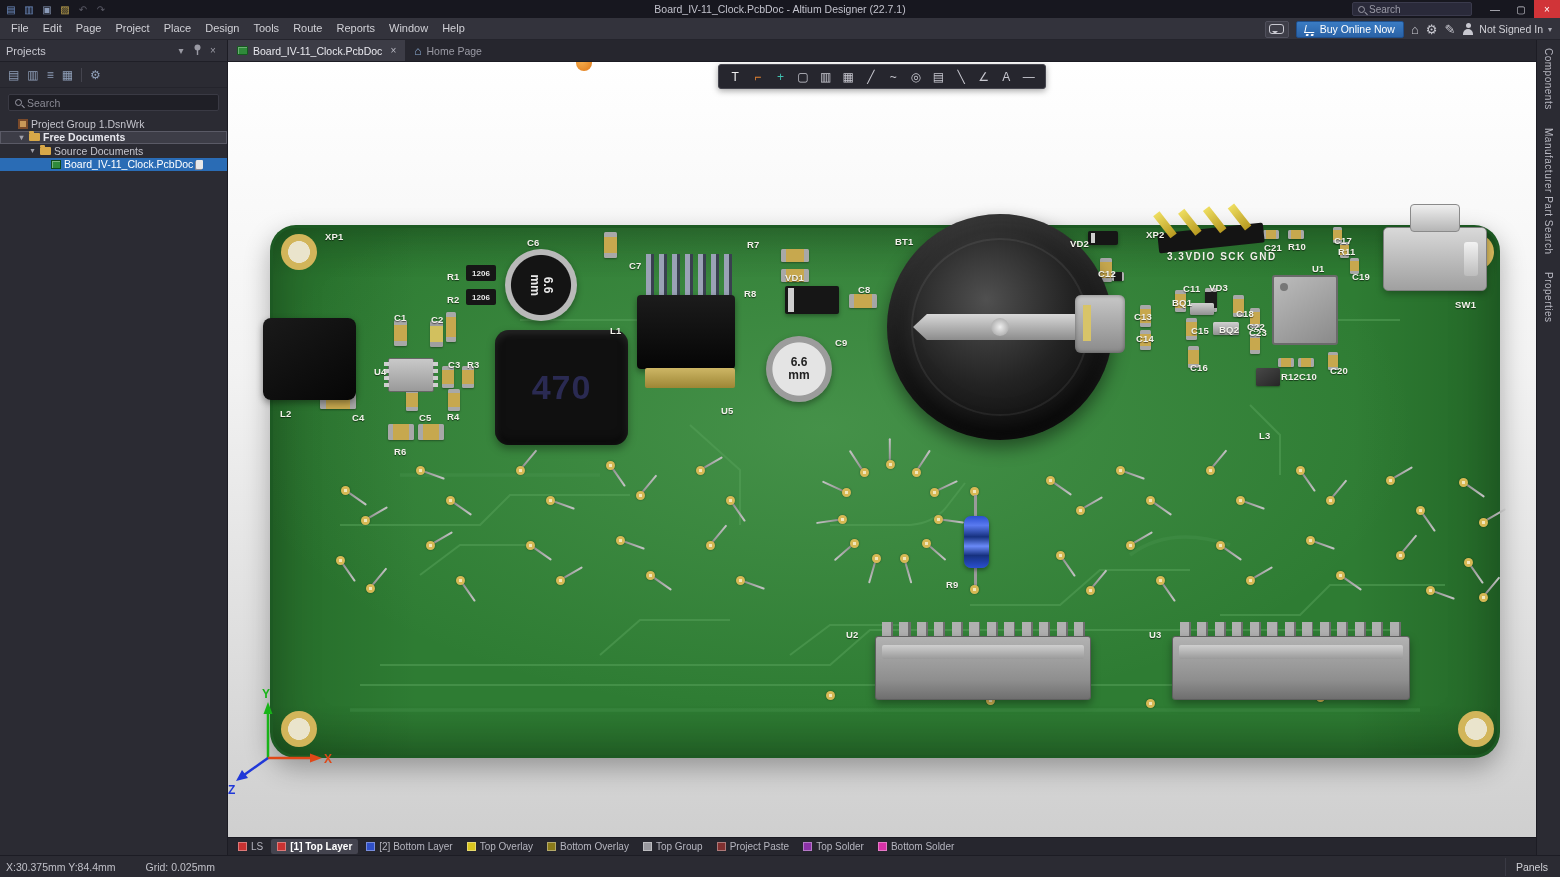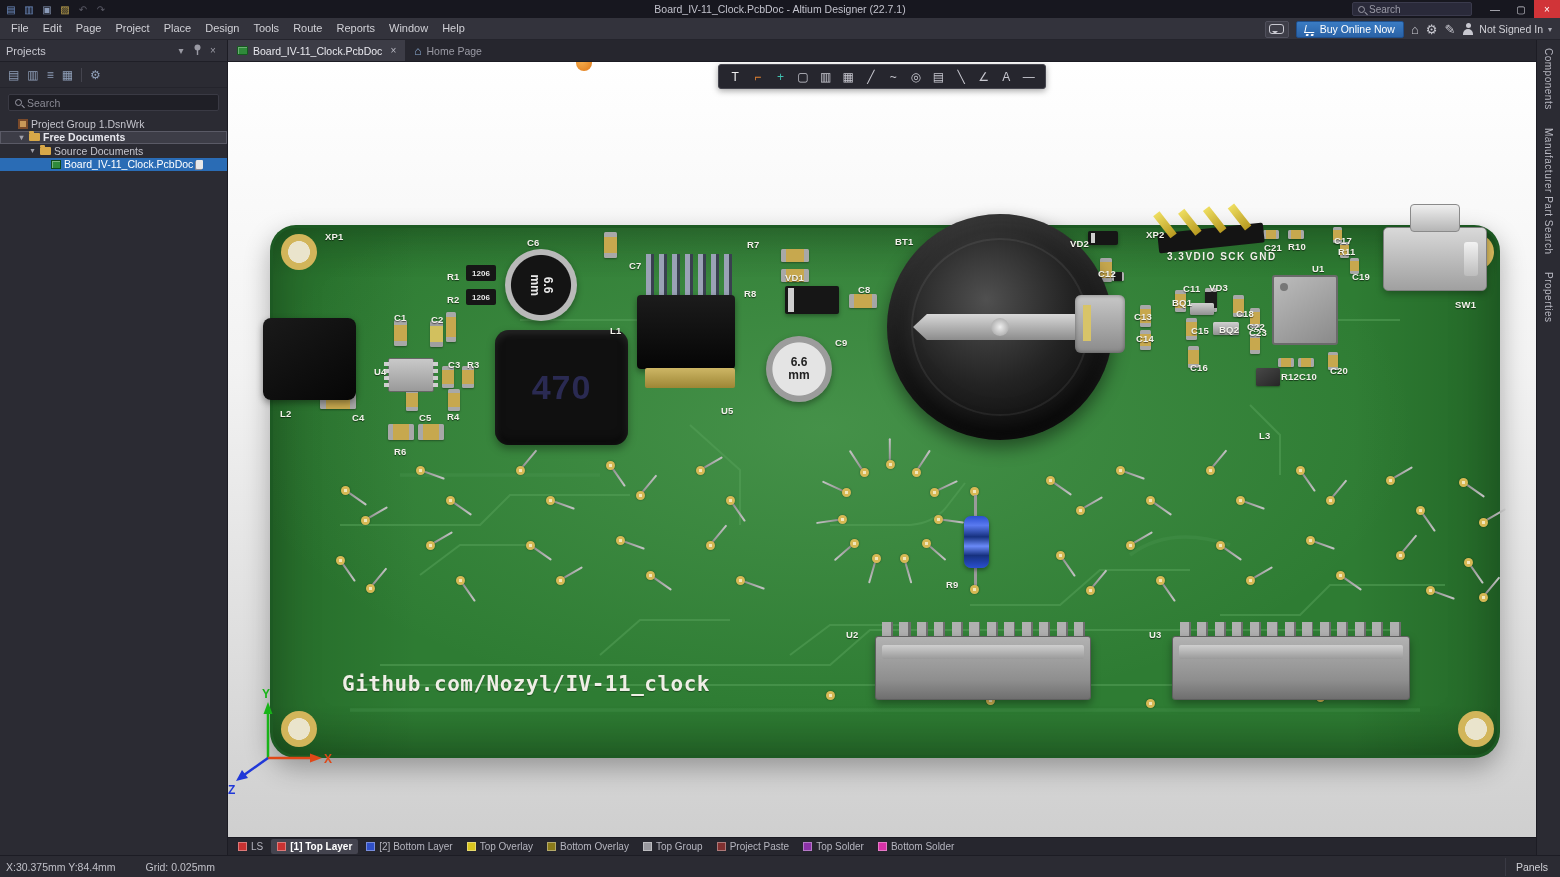--- a/index.html
+++ b/index.html
@@ -487,21 +487,20 @@
       <div class="r9-lead" style="left:704px;top:270px;height:22px;"></div>
       <div class="r9-body"></div>
       <div class="r9-lead" style="left:704px;top:342px;height:20px;"></div>
       <div class="pad" style="left:700px;top:360px;"></div>
 
       <div class="conn-pins" style="left:612px;top:397px;width:205px;"></div>
       <div class="conn-body" style="left:605px;top:411px;width:216px;"></div>
       <div class="conn-pins" style="left:910px;top:397px;width:225px;"></div>
       <div class="conn-body" style="left:902px;top:411px;width:238px;"></div>
 
-      <div class="silkscreen" style="left:72px;top:447px;">Github.com/Nozyl/IV-11_clock</div>
       <div class="hdr-label" style="left:897px;top:26px;">3.3VDIO SCK GND</div>
 
       <div id="small-parts">
           <div class="part tan v" style="left: 124px; top: 95px; width: 13px; height: 26px;"></div>
           <div class="part yel v" style="left: 160px; top: 96px; width: 13px; height: 26px;"></div>
           <div class="part tan v" style="left: 176px; top: 87px; width: 10px; height: 30px;"></div>
           <div class="part tan v" style="left: 172px; top: 141px; width: 12px; height: 22px;"></div>
           <div class="part tan v" style="left: 192px; top: 141px; width: 12px; height: 22px;"></div>
           <div class="part tan" style="left: 50px; top: 168px; width: 36px; height: 16px;"></div>
           <div class="part tan v" style="left: 136px; top: 164px; width: 12px; height: 22px;"></div>

